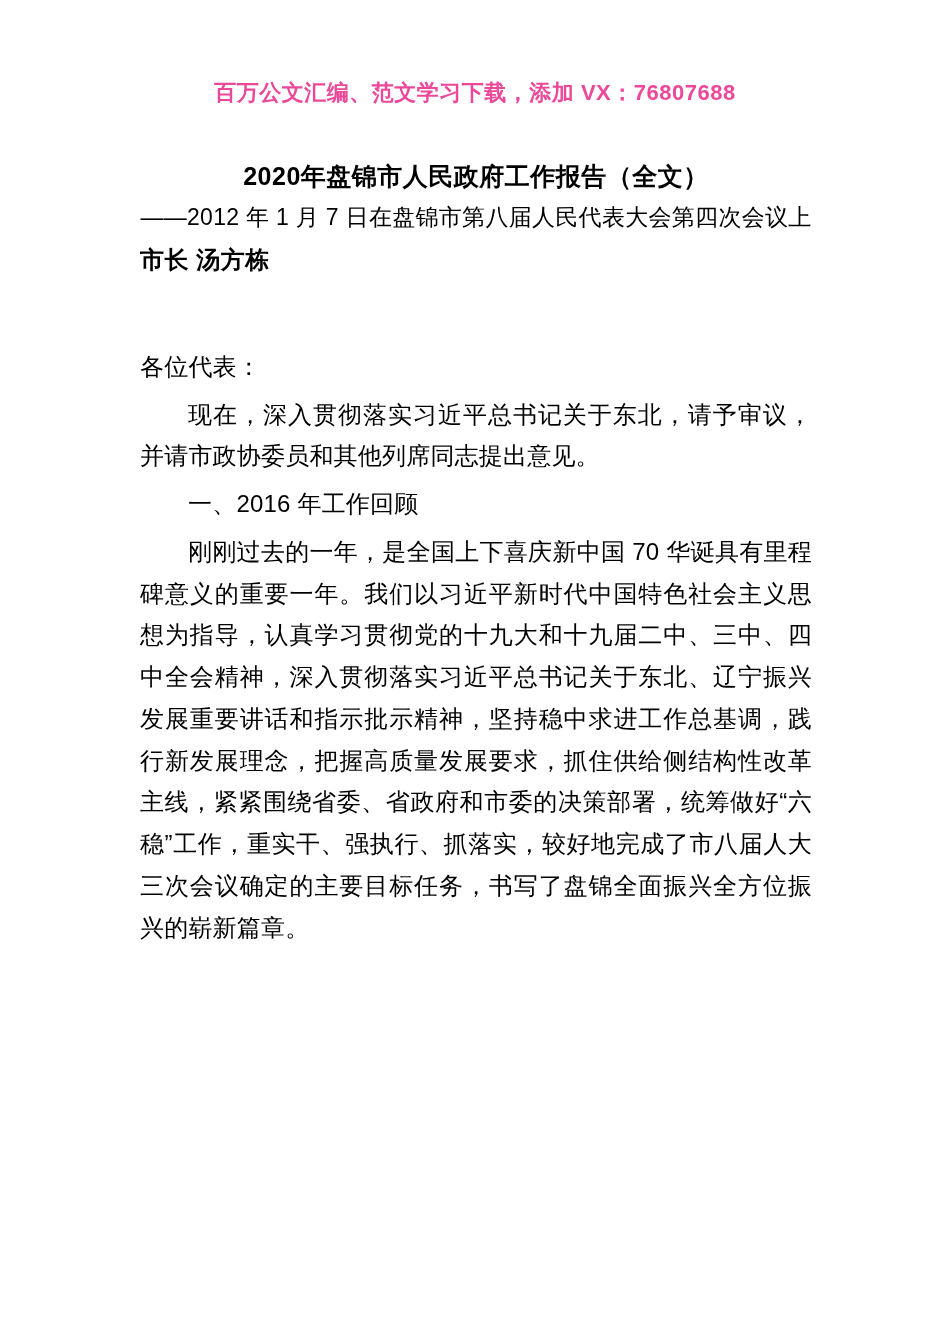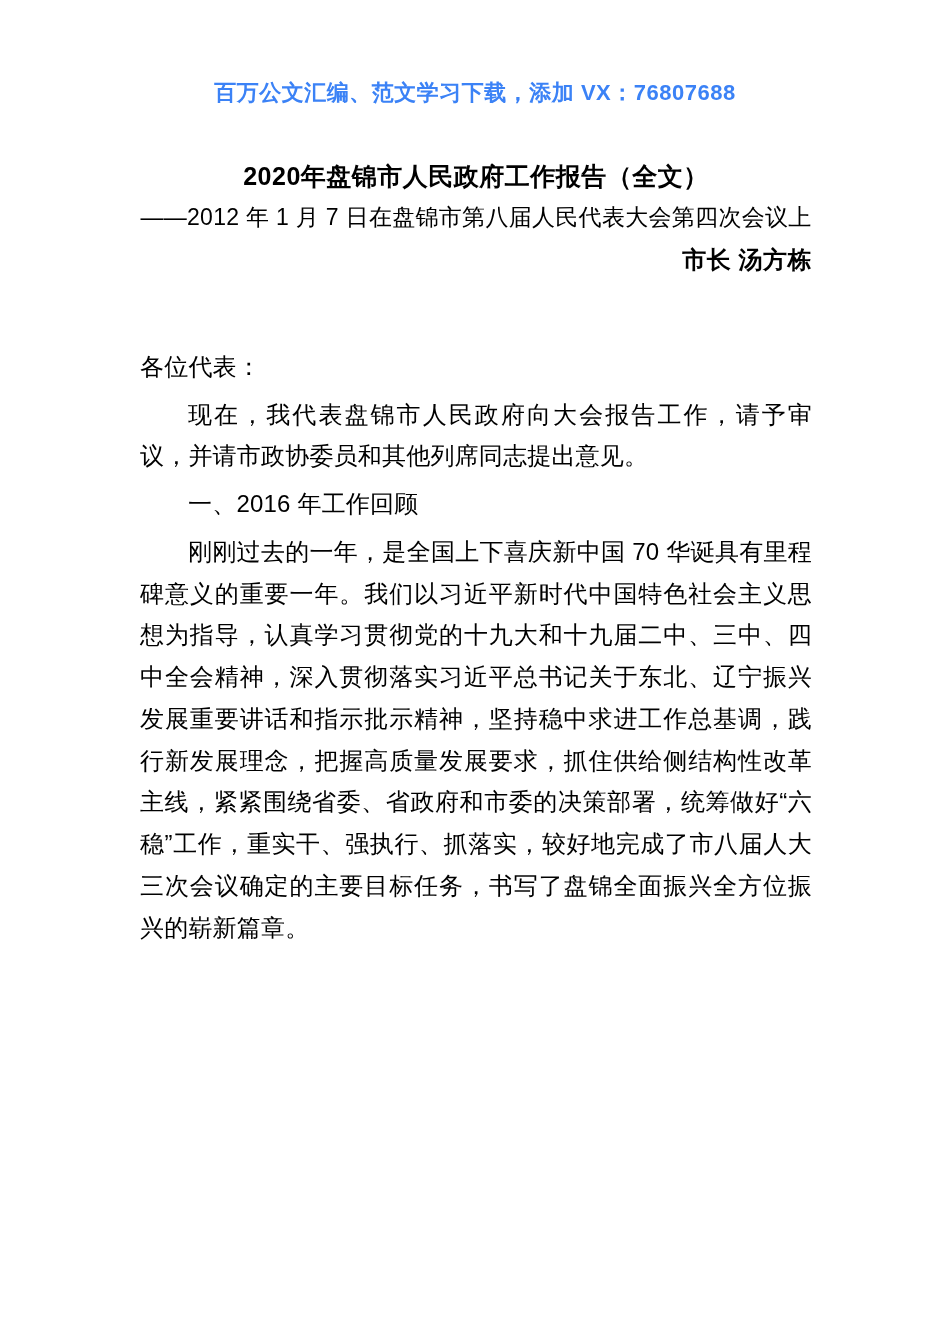--- a/index.html
+++ b/index.html
@@ -15,21 +15,21 @@
     box-sizing: border-box;
     font-family: "Liberation Serif", "DejaVu Serif", serif;
     overflow: hidden;
   }
   .banner {
     position: absolute;
     top: 78px;
     left: 0;
     width: 950px;
     text-align: center;
-    color: #3b82f6;
+    color: #ec4899;
     font-family: "Liberation Sans", sans-serif;
     font-size: 22px;
     font-weight: bold;
     letter-spacing: 0.5px;
     white-space: nowrap;
   }
   .content {
     position: absolute;
     top: 160px;
     left: 140px;
@@ -52,21 +52,21 @@
     text-align: center;
     color: #000000;
     line-height: 1.55;
     margin: 0;
     letter-spacing: 0.3px;
   }
   .doc-speaker {
     font-family: "Liberation Sans", sans-serif;
     font-size: 24px;
     font-weight: bold;
-    text-align: right;
+    text-align: left;
     color: #000000;
     line-height: 1.6;
     margin: 6px 0 0 0;
     letter-spacing: 0.5px;
   }
   .body-block {
     margin-top: 66px;
   }
   p.para {
     font-family: "Liberation Sans", sans-serif;
@@ -97,21 +97,21 @@
     <h1 class="doc-title">2020年盘锦市人民政府工作报告（全文）</h1>
 
     <div class="doc-subtitle">——2012 年 1 月 7 日在盘锦市第八届人民代表大会第四次会议上</div>
 
     <div class="doc-speaker">市长 汤方栋</div>
 
     <div class="body-block">
 
       <p class="para noindent">各位代表：</p>
 
-      <p class="para indent">现在，我代表盘锦市人民政府向大会报告工作，请予审议，并请市政协委员和其他列席同志提出意见。</p>
+      <p class="para indent">现在，深入贯彻落实习近平总书记关于东北，请予审议，并请市政协委员和其他列席同志提出意见。</p>
 
       <p class="para indent">一、2016 年工作回顾</p>
 
       <p class="para indent">刚刚过去的一年，是全国上下喜庆新中国 70 华诞具有里程碑意义的重要一年。我们以习近平新时代中国特色社会主义思想为指导，认真学习贯彻党的十九大和十九届二中、三中、四中全会精神，深入贯彻落实习近平总书记关于东北、辽宁振兴发展重要讲话和指示批示精神，坚持稳中求进工作总基调，践行新发展理念，把握高质量发展要求，抓住供给侧结构性改革主线，紧紧围绕省委、省政府和市委的决策部署，统筹做好“六稳”工作，重实干、强执行、抓落实，较好地完成了市八届人大三次会议确定的主要目标任务，书写了盘锦全面振兴全方位振兴的崭新篇章。</p>
 
 
     </div>
   </div>
 </div>
 

